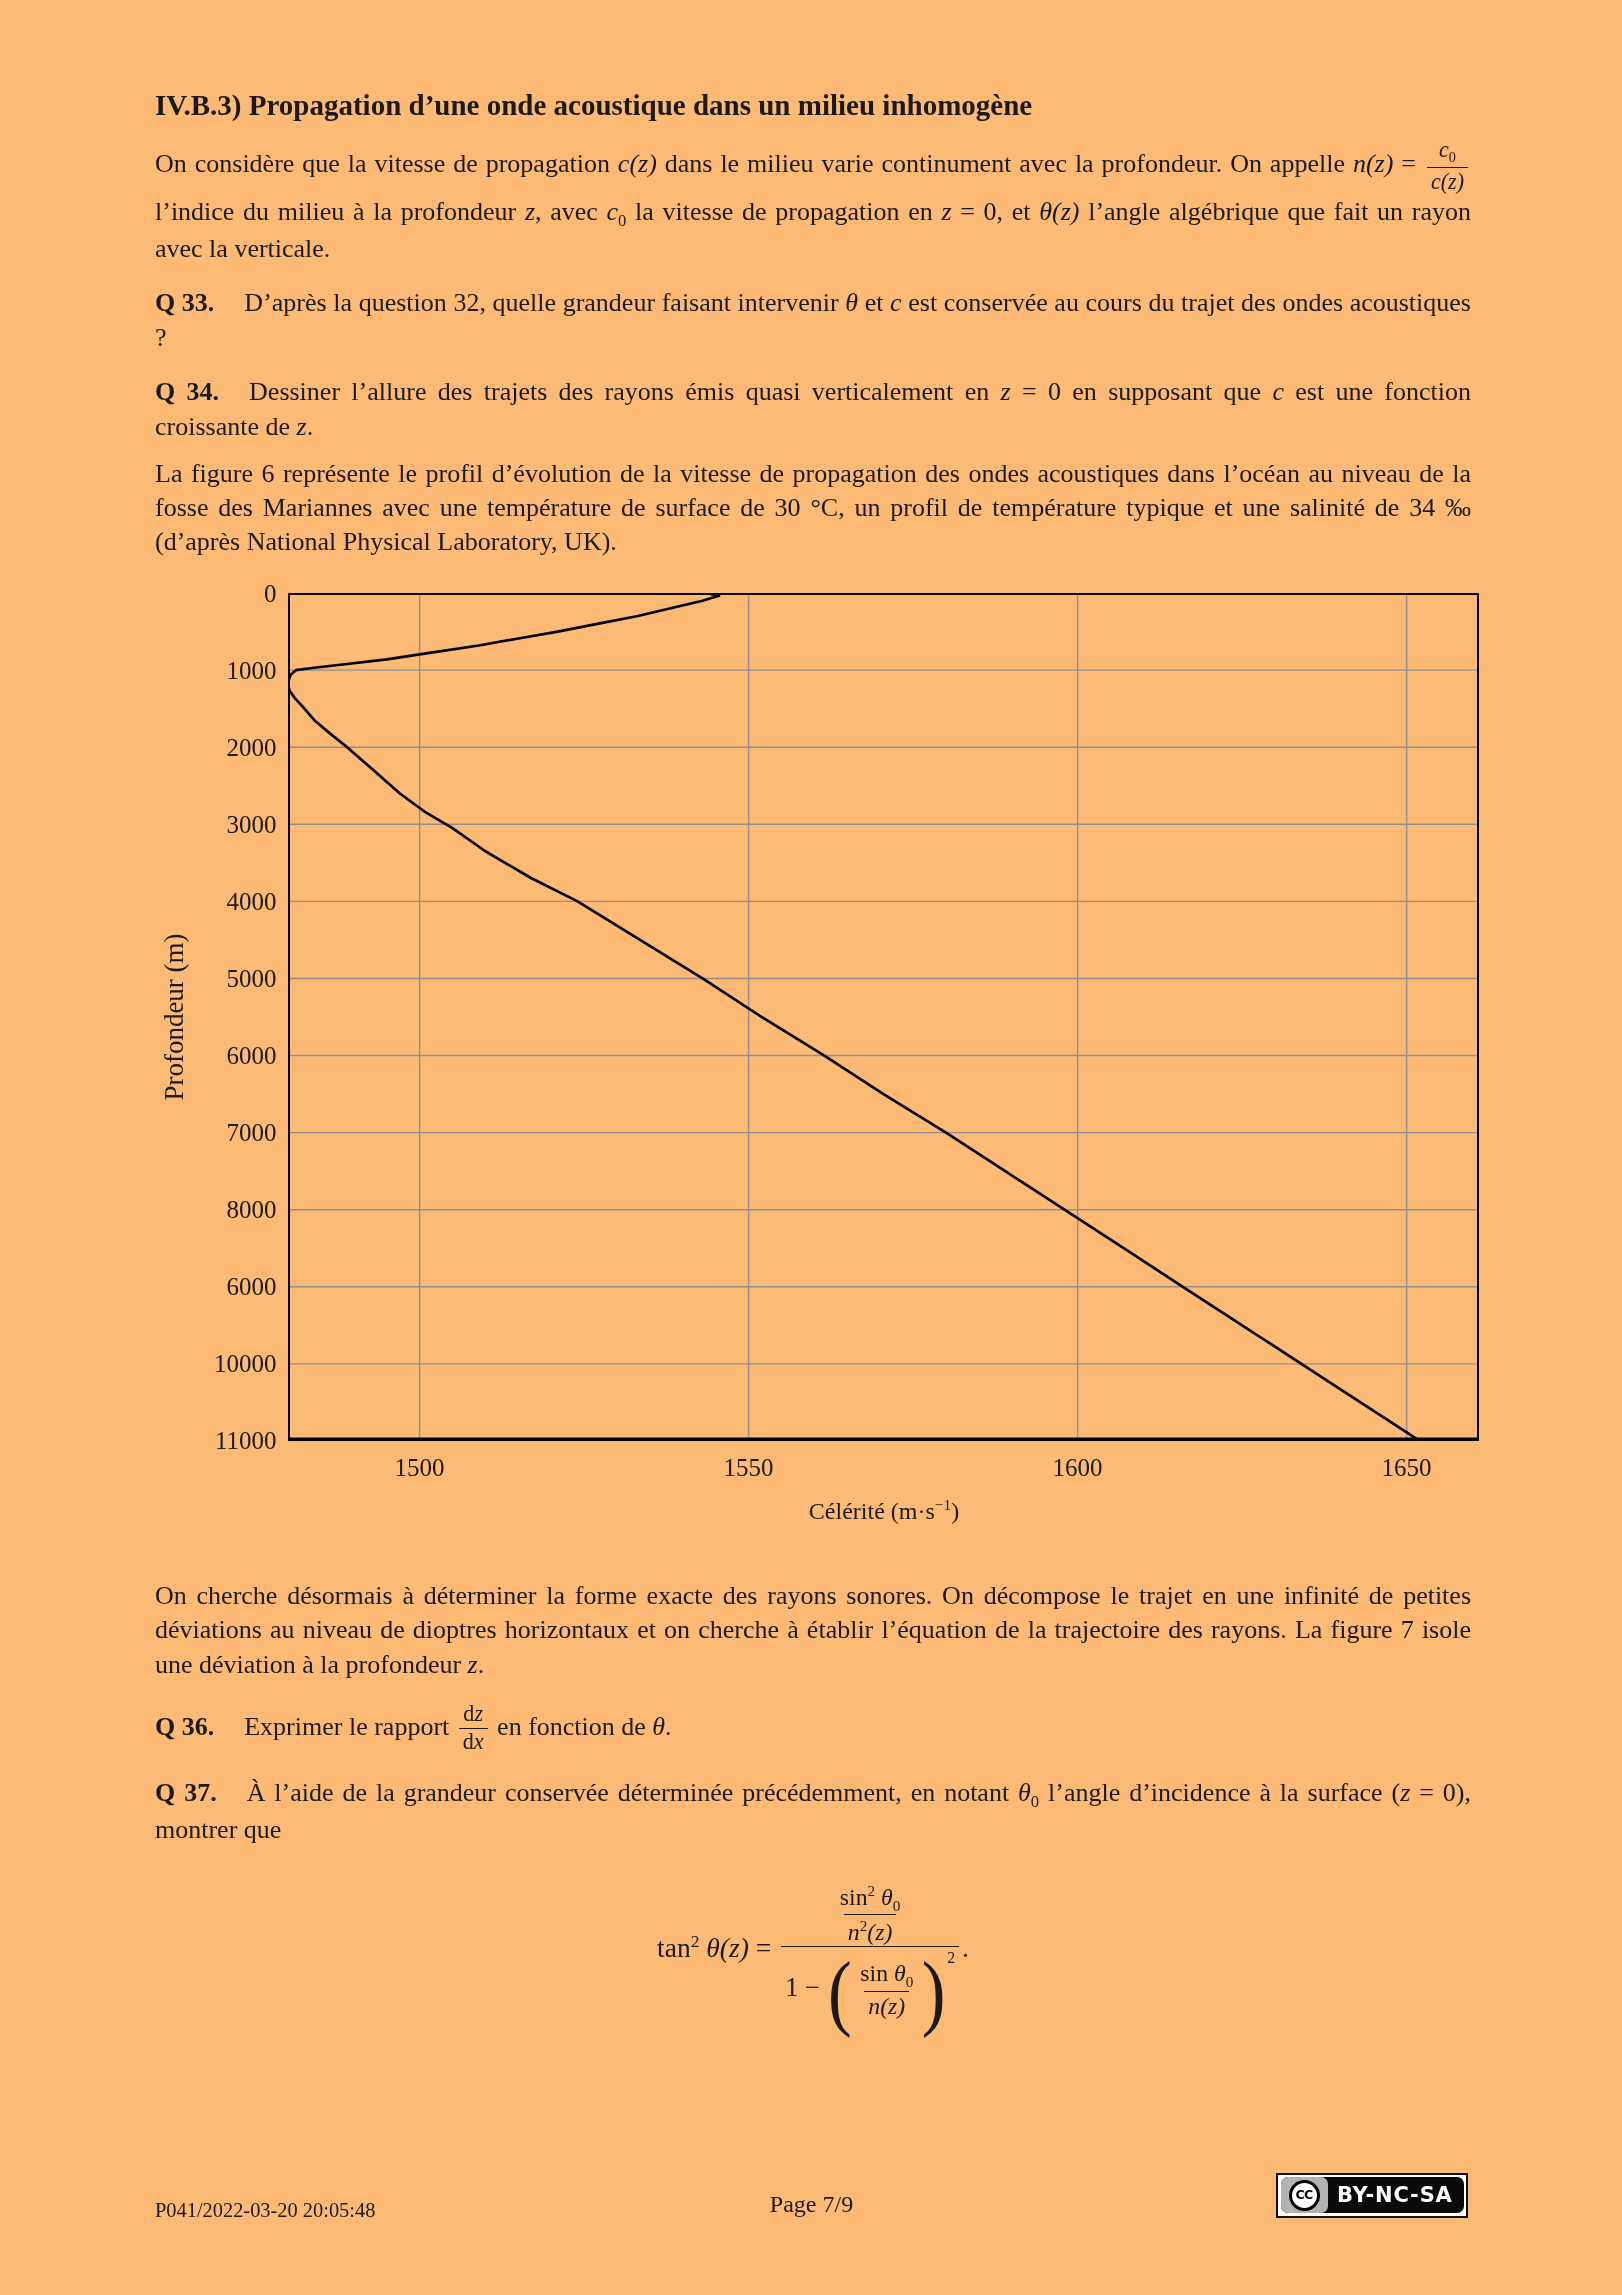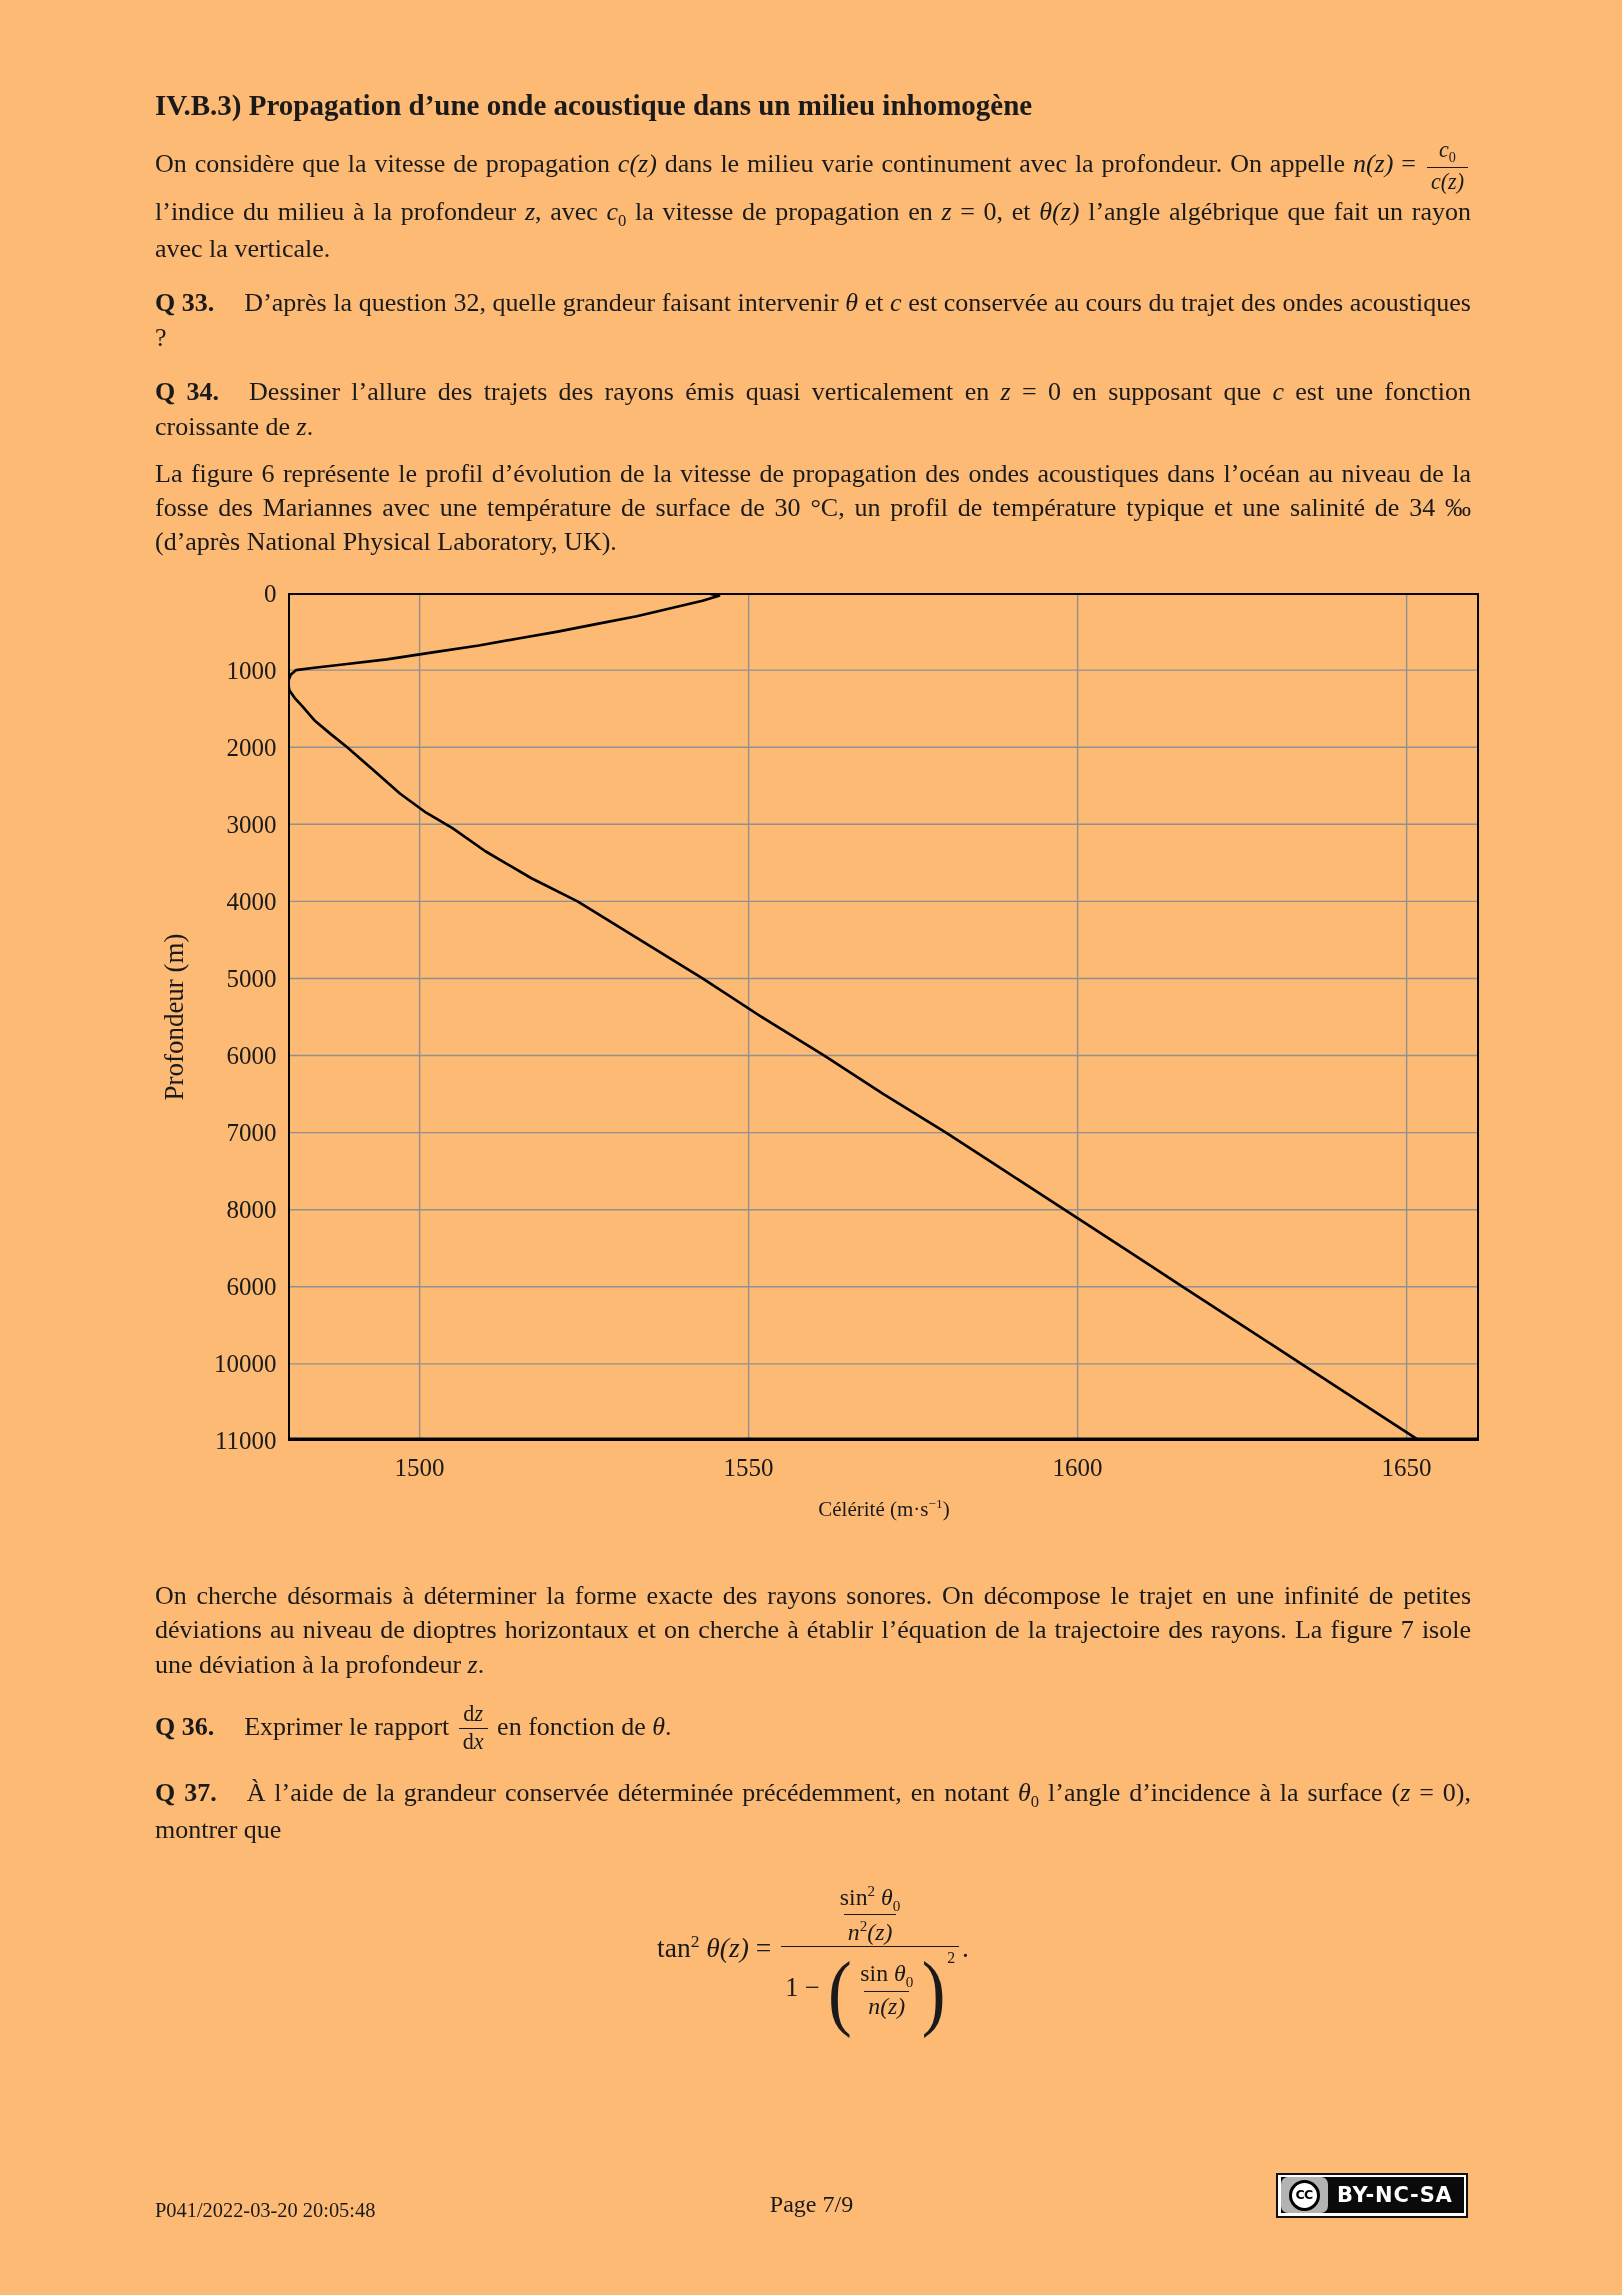--- a/index.html
+++ b/index.html
@@ -27,27 +27,27 @@
   .paren{font-size:2.7em;font-weight:400;line-height:0.1;padding:0 1.6px;transform:scaleY(1.2);display:inline-block;}
   .exp-high{font-size:0.6em;vertical-align:2.1em;}
   
   .figure{position:relative;height:991px;margin-top:15.7px;}
   .chart-svg{position:absolute;left:133px;top:18px;}
   .ytick{position:absolute;left:19.6px;width:102px;text-align:right;font-size:25px;line-height:33px;}
   .xtick{position:absolute;width:141px;margin-left:-71px;text-align:center;top:876px;font-size:25px;}
   .ylabel{position:absolute;left:20.4px;top:442px;transform:translate(-50%,-50%) rotate(-90deg);
           white-space:nowrap;font-size:27px;}
   .xlabel{position:absolute;left:729px;top:920px;transform:translateX(-50%);
-          font-size:21px;white-space:nowrap;}
+          font-size:24px;white-space:nowrap;}
   .fig-caption{position:absolute;left:0;width:100%;text-align:center;top:955px;font-weight:bold;font-size:27px;}
   
   .footer-left{position:absolute;left:155px;top:2197px;font-size:20.4px;}
   .footer-center{position:absolute;left:0;width:100%;text-align:center;top:2189px;font-size:24px;}
   .badge{position:absolute;right:155px;top:2173px;border:2.4px solid #111;background:#fff;padding:2.4px;}
-  .badge-inner{background:#0a0a0a;border-radius:0;display:flex;align-items:center;height:36px;}
+  .badge-inner{background:#0a0a0a;border-radius:7px;display:flex;align-items:center;height:36px;}
   .cc-wrap{background:#b3b3b3;height:36px;width:47px;border-radius:7px;display:flex;
            align-items:center;justify-content:center;}
   .cc-circle{width:25px;height:25px;border-radius:50%;background:#fff;border:3.1px solid #000;
              color:#000;font-weight:bold;font-size:12.6px;display:flex;align-items:center;justify-content:center;
              font-family:"DejaVu Sans","Liberation Sans",sans-serif;letter-spacing:-0.8px;}
   .badge-label{color:#fff;font-family:"DejaVu Sans","Liberation Sans",sans-serif;font-weight:bold;
                font-size:21px;padding:0 11px 0 9.4px;letter-spacing:0.8px;}
 </style>
 </head>
 <body>

